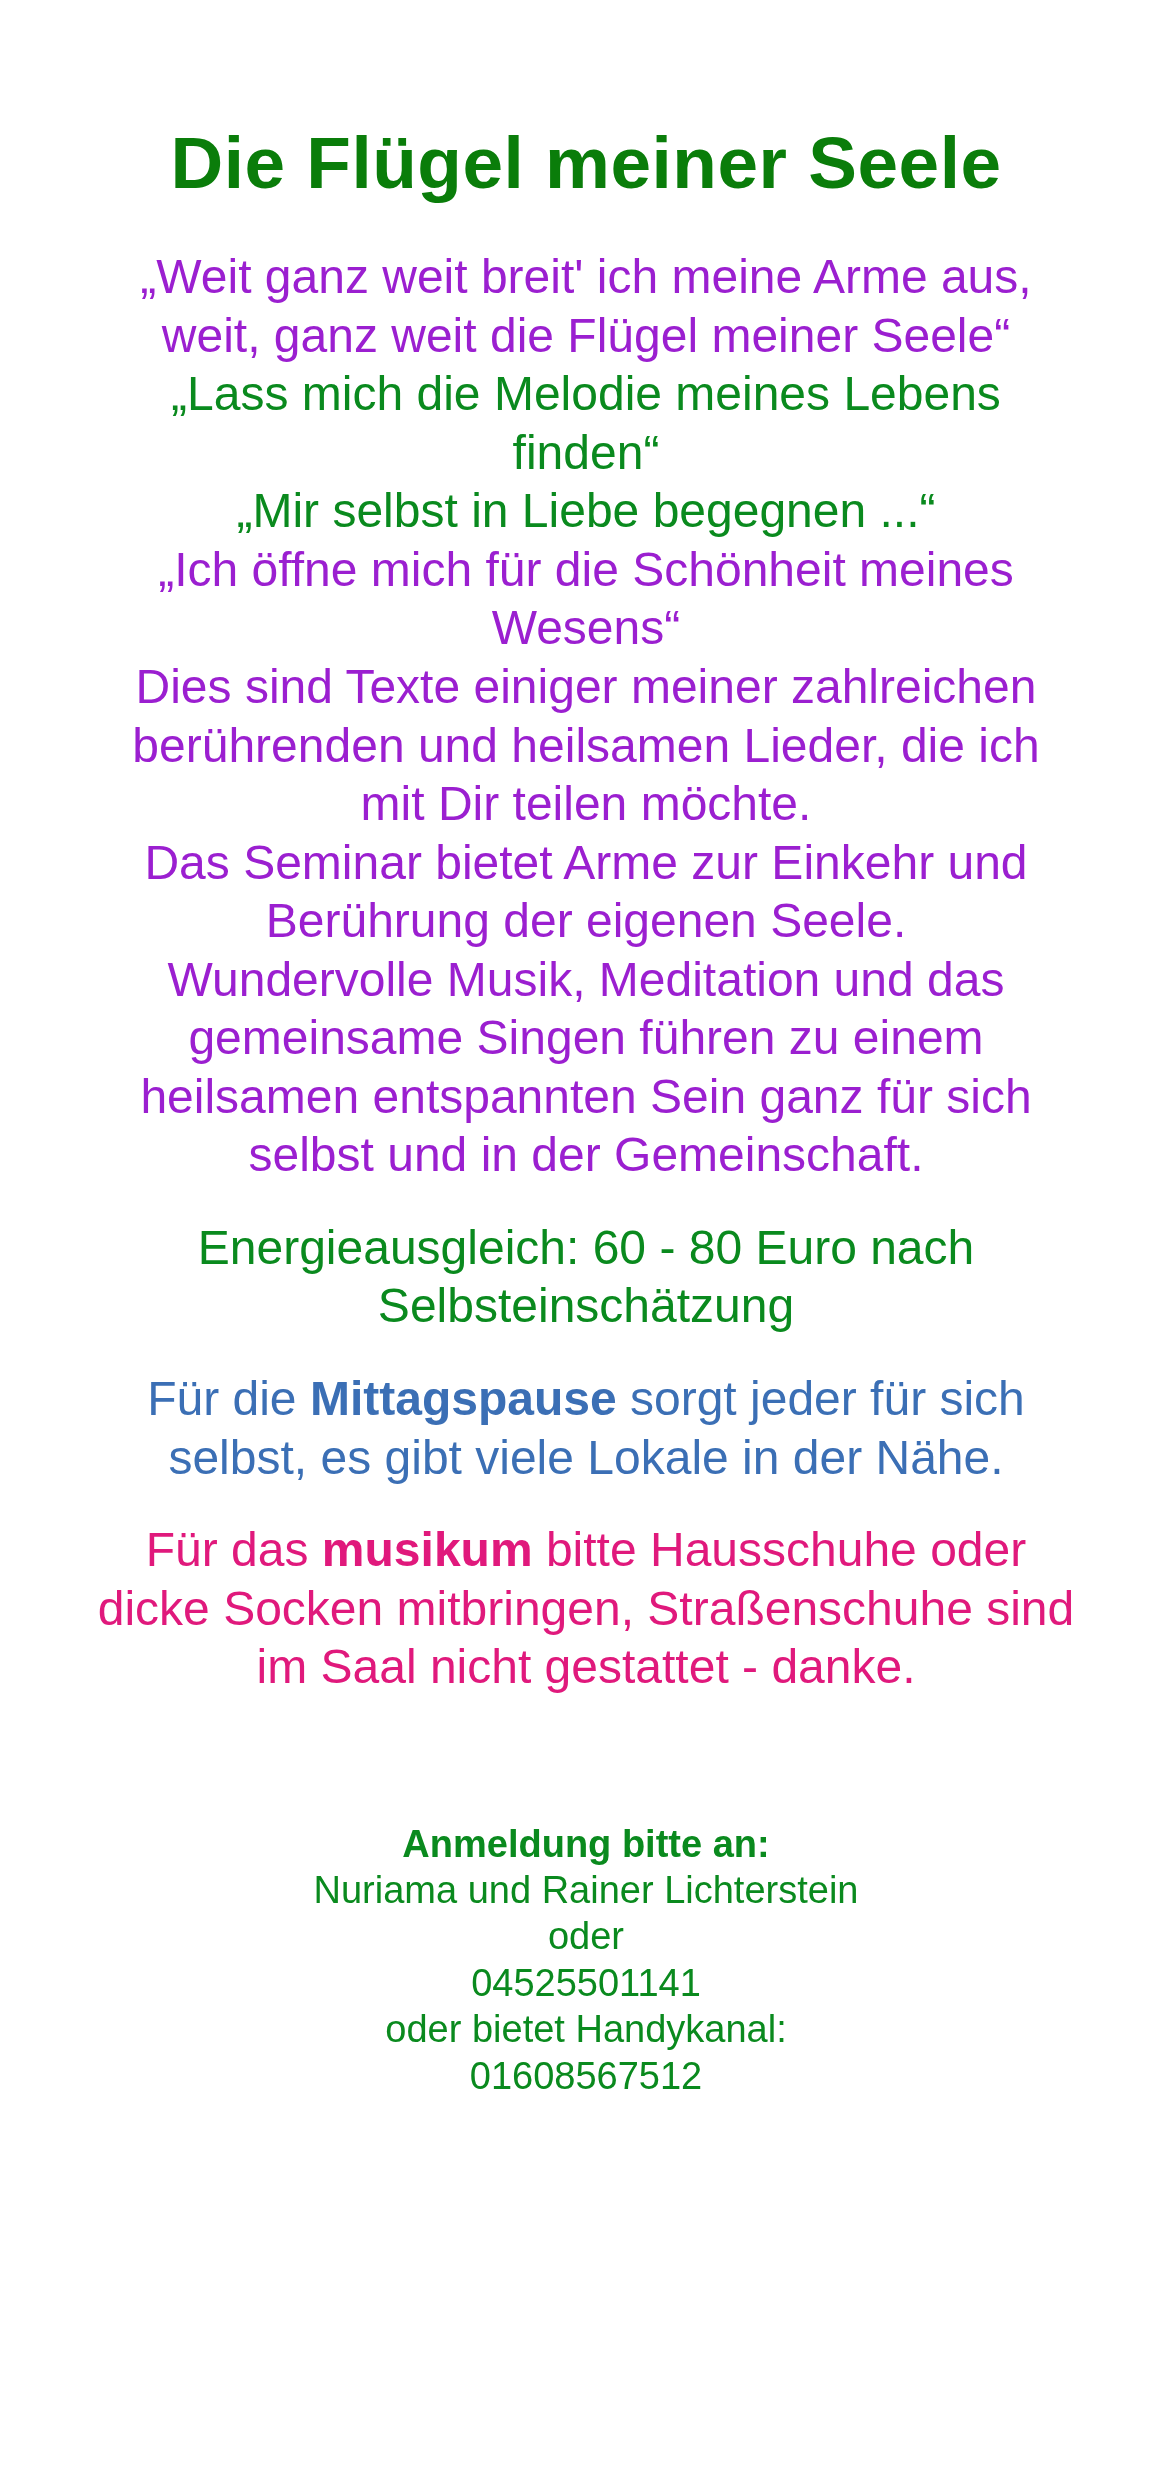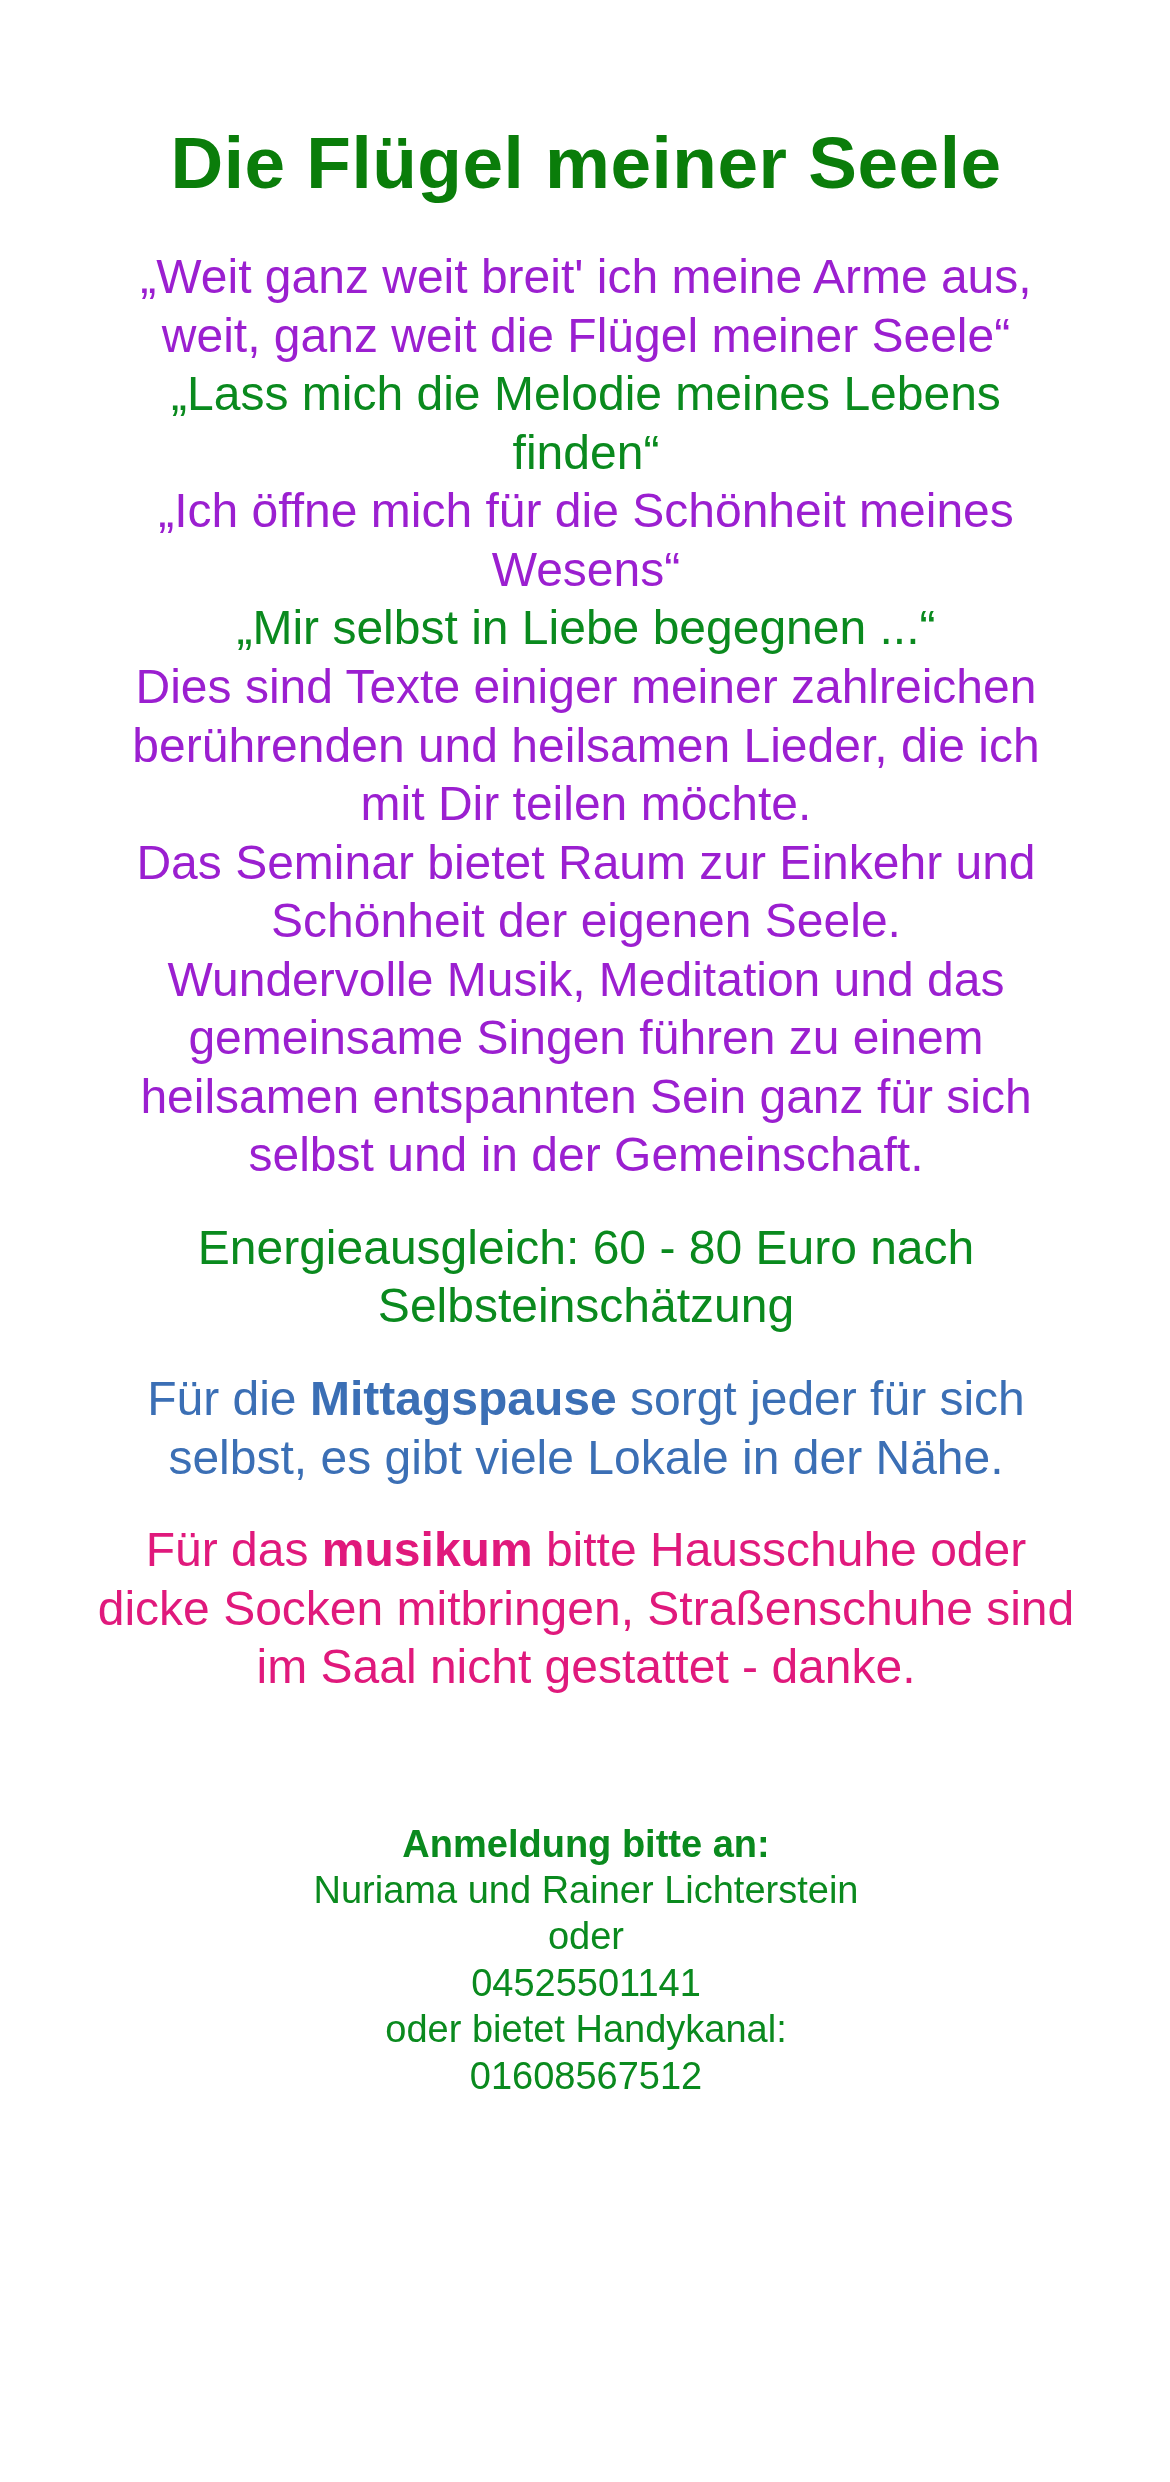--- a/index.html
+++ b/index.html
@@ -57,25 +57,25 @@
 </style>
 </head>
 <body>
 
 <div class="page">
 
   <h1 class="title">Die Flügel meiner Seele</h1>
 
   <p class="block purple">„Weit ganz weit breit' ich meine Arme aus, weit, ganz weit die Flügel meiner Seele“</p>
   <p class="block green">„Lass mich die Melodie meines Lebens finden“</p>
+  <p class="block green">„Mir selbst in Liebe begegnen ...“</p>
   <p class="block purple">„Ich öffne mich für die Schönheit meines Wesens“</p>
-  <p class="block green">„Mir selbst in Liebe begegnen ...“</p>
 
   <p class="block purple">Dies sind Texte einiger meiner zahlreichen berührenden und heilsamen Lieder, die ich mit Dir teilen möchte.</p>
-  <p class="block purple">Das Seminar bietet  Raum zur Einkehr und Schönheit der eigenen Seele.</p>
+  <p class="block purple">Das Seminar bietet  Arme zur Einkehr und Berührung der eigenen Seele.</p>
   <p class="block purple">Wundervolle Musik, Meditation und das gemeinsame Singen führen zu einem heilsamen entspannten Sein ganz für sich selbst und in der Gemeinschaft.</p>
 
   <div class="spacer-md"></div>
 
   <p class="block green">
     <span class="line">Energieausgleich: 60 - 80 Euro nach</span>
     <span class="line">Selbsteinschätzung</span>
   </p>
 
   <div class="spacer-md"></div>

